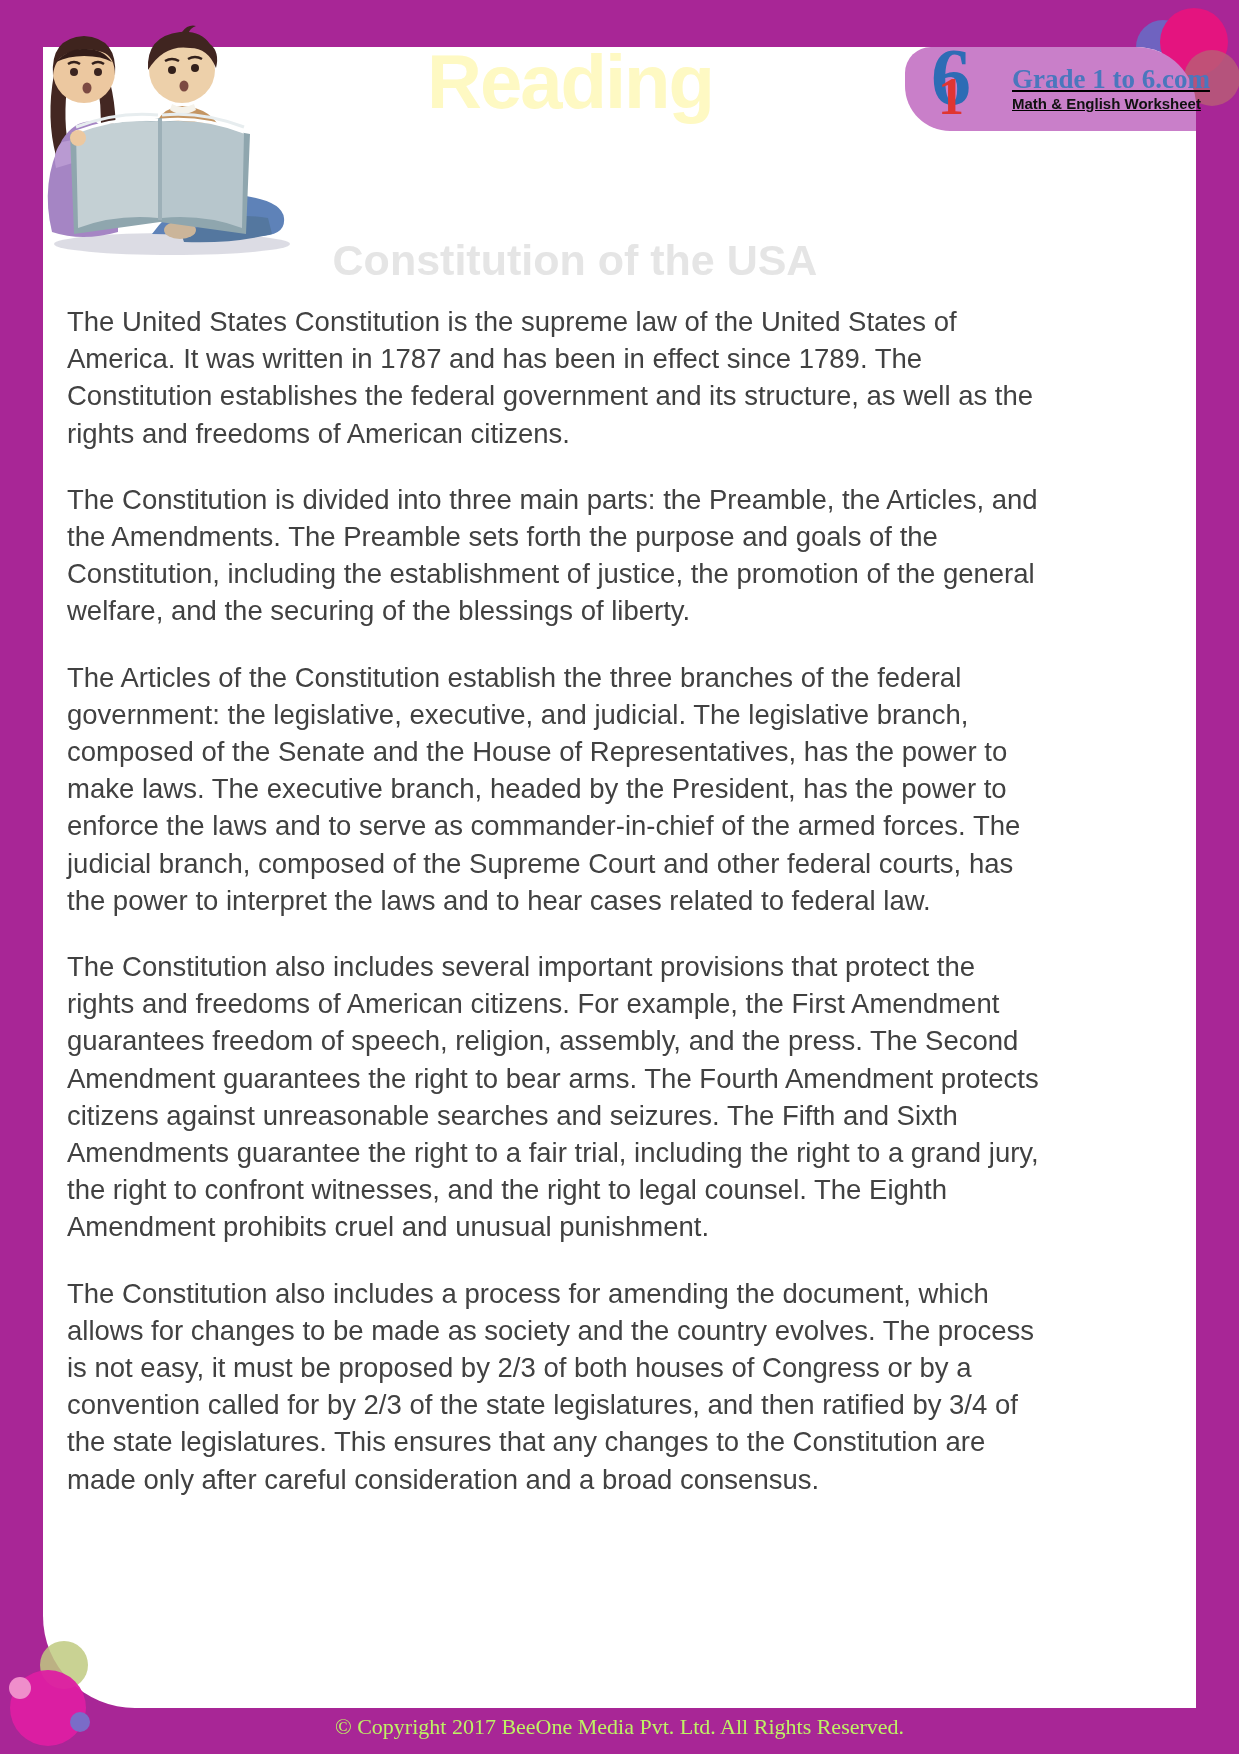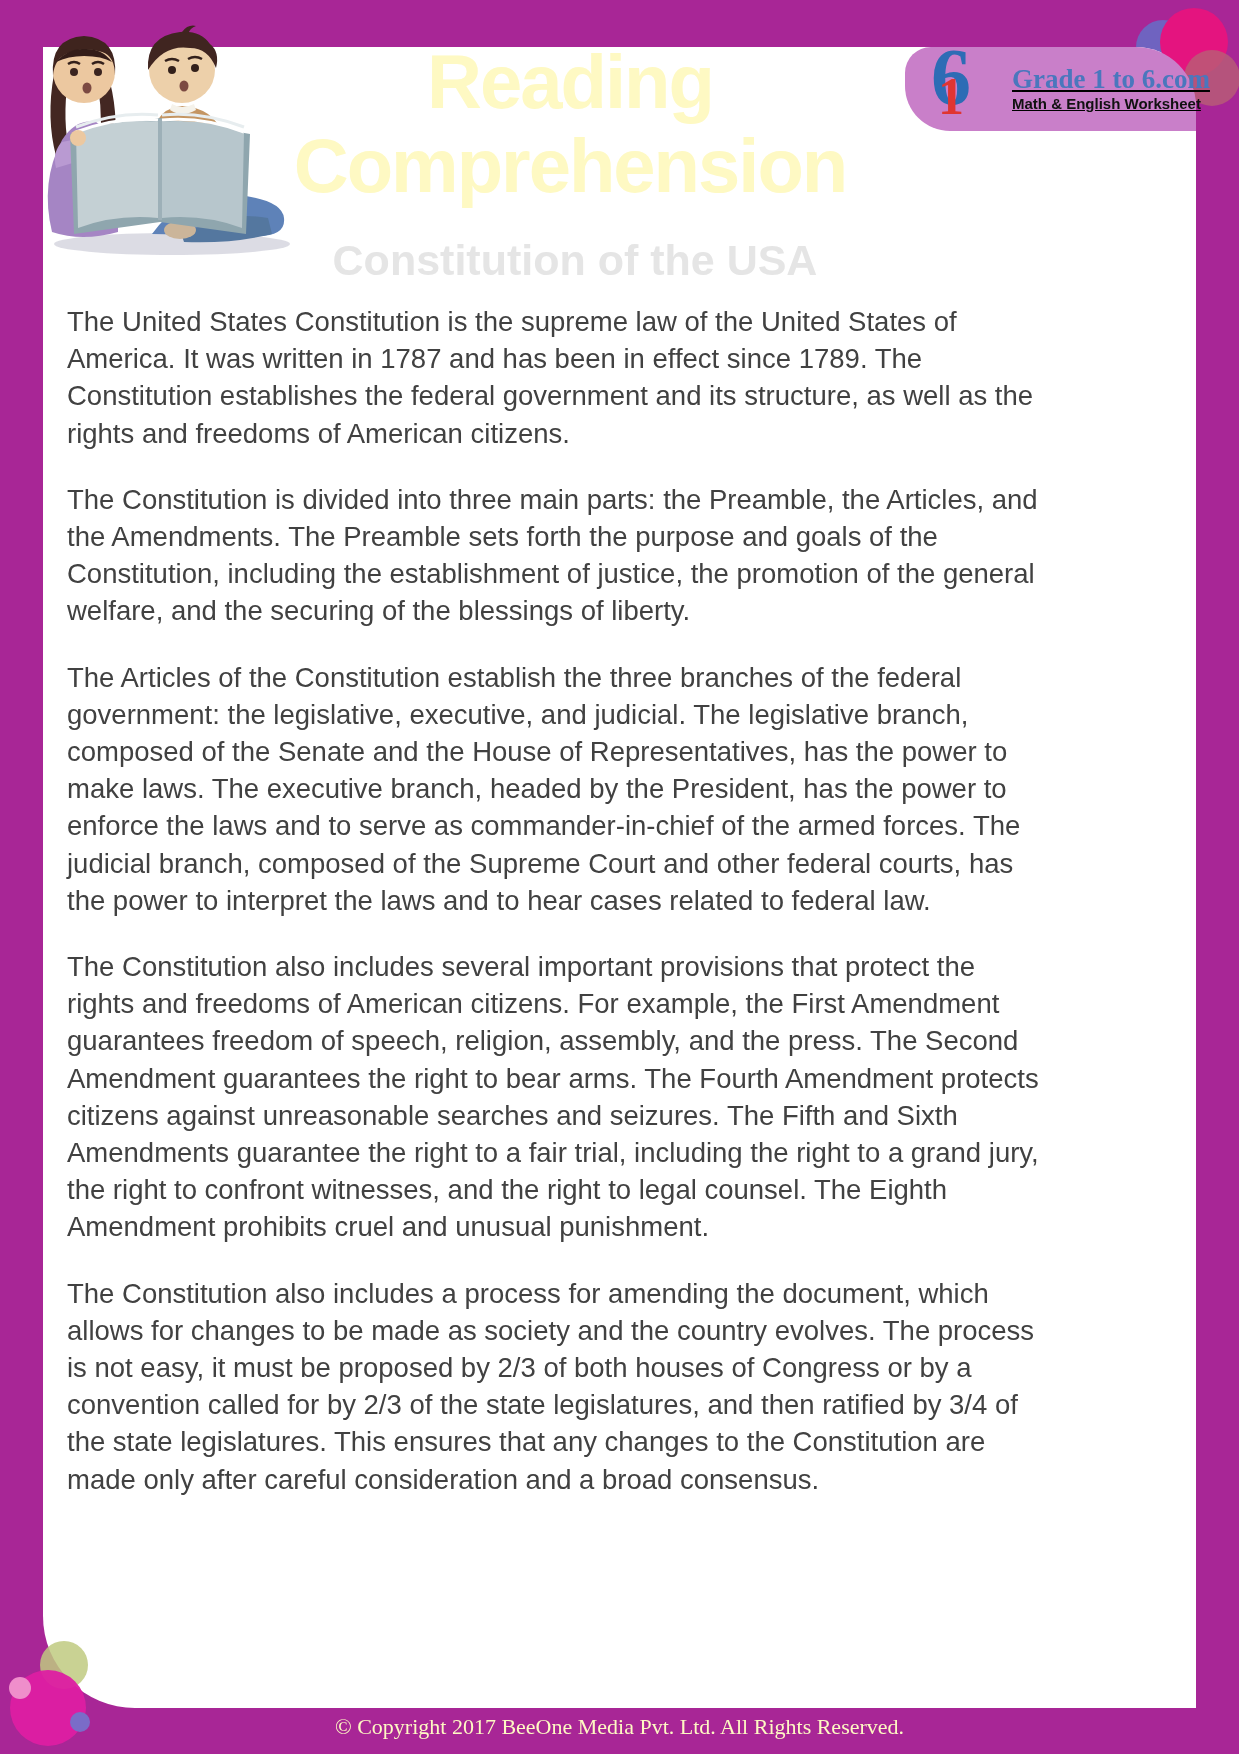--- a/index.html
+++ b/index.html
@@ -68,21 +68,21 @@
   .passage{
     position:absolute;left:67px;top:303px;width:982px;z-index:5;
     font-size:27.5px;line-height:37.2px;color:#414141;
   }
   .passage p{margin:0 8px 29px 0;}
 
   
   .footer{
     position:absolute;left:0;top:1714px;width:1239px;z-index:5;
     text-align:center;font-family:"Liberation Serif", serif;
-    font-size:22px;color:#fef9c3;
+    font-size:22px;color:#bef264;
   }
 
   .kids{position:absolute;left:32px;top:22px;z-index:6;}
 </style>
 </head>
 <body>
 
 <div class="white-page"></div>
 
 <div class="circle c-blue-tr"></div>
@@ -146,21 +146,20 @@
     <span class="logo-one">1</span>
   </div>
   <div class="logo-text">
     <span class="logo-site">Grade 1 to 6.com</span>
     <span class="logo-tagline">Math &amp; English Worksheet</span>
   </div>
 </div>
 
 <div class="title-block">
   <div>Reading</div>
-  <div>Comprehension</div>
 </div>
 
 <div class="subtitle">Constitution of the USA</div>
 
 <div class="passage">
     <p>The United States Constitution is the supreme law of the United States of America. It was written in 1787 and has been in effect since 1789. The Constitution establishes the federal government and its structure, as well as the rights and freedoms of American citizens.</p>
     <p>The Constitution is divided into three main parts: the Preamble, the Articles, and the Amendments. The Preamble sets forth the purpose and goals of the Constitution, including the establishment of justice, the promotion of the general welfare, and the securing of the blessings of liberty.</p>
     <p>The Articles of the Constitution establish the three branches of the federal government: the legislative, executive, and judicial. The legislative branch, composed of the Senate and the House of Representatives, has the power to make laws. The executive branch, headed by the President, has the power to enforce the laws and to serve as commander-in-chief of the armed forces. The judicial branch, composed of the Supreme Court and other federal courts, has the power to interpret the laws and to hear cases related to federal law.</p>
     <p>The Constitution also includes several important provisions that protect the rights and freedoms of American citizens. For example, the First Amendment guarantees freedom of speech, religion, assembly, and the press. The Second Amendment guarantees the right to bear arms. The Fourth Amendment protects citizens against unreasonable searches and seizures. The Fifth and Sixth Amendments guarantee the right to a fair trial, including the right to a grand jury, the right to confront witnesses, and the right to legal counsel. The Eighth Amendment prohibits cruel and unusual punishment.</p>
     <p>The Constitution also includes a process for amending the document, which allows for changes to be made as society and the country evolves. The process is not easy, it must be proposed by 2/3 of both houses of Congress or by a convention called for by 2/3 of the state legislatures, and then ratified by 3/4 of the state legislatures. This ensures that any changes to the Constitution are made only after careful consideration and a broad consensus.</p>

